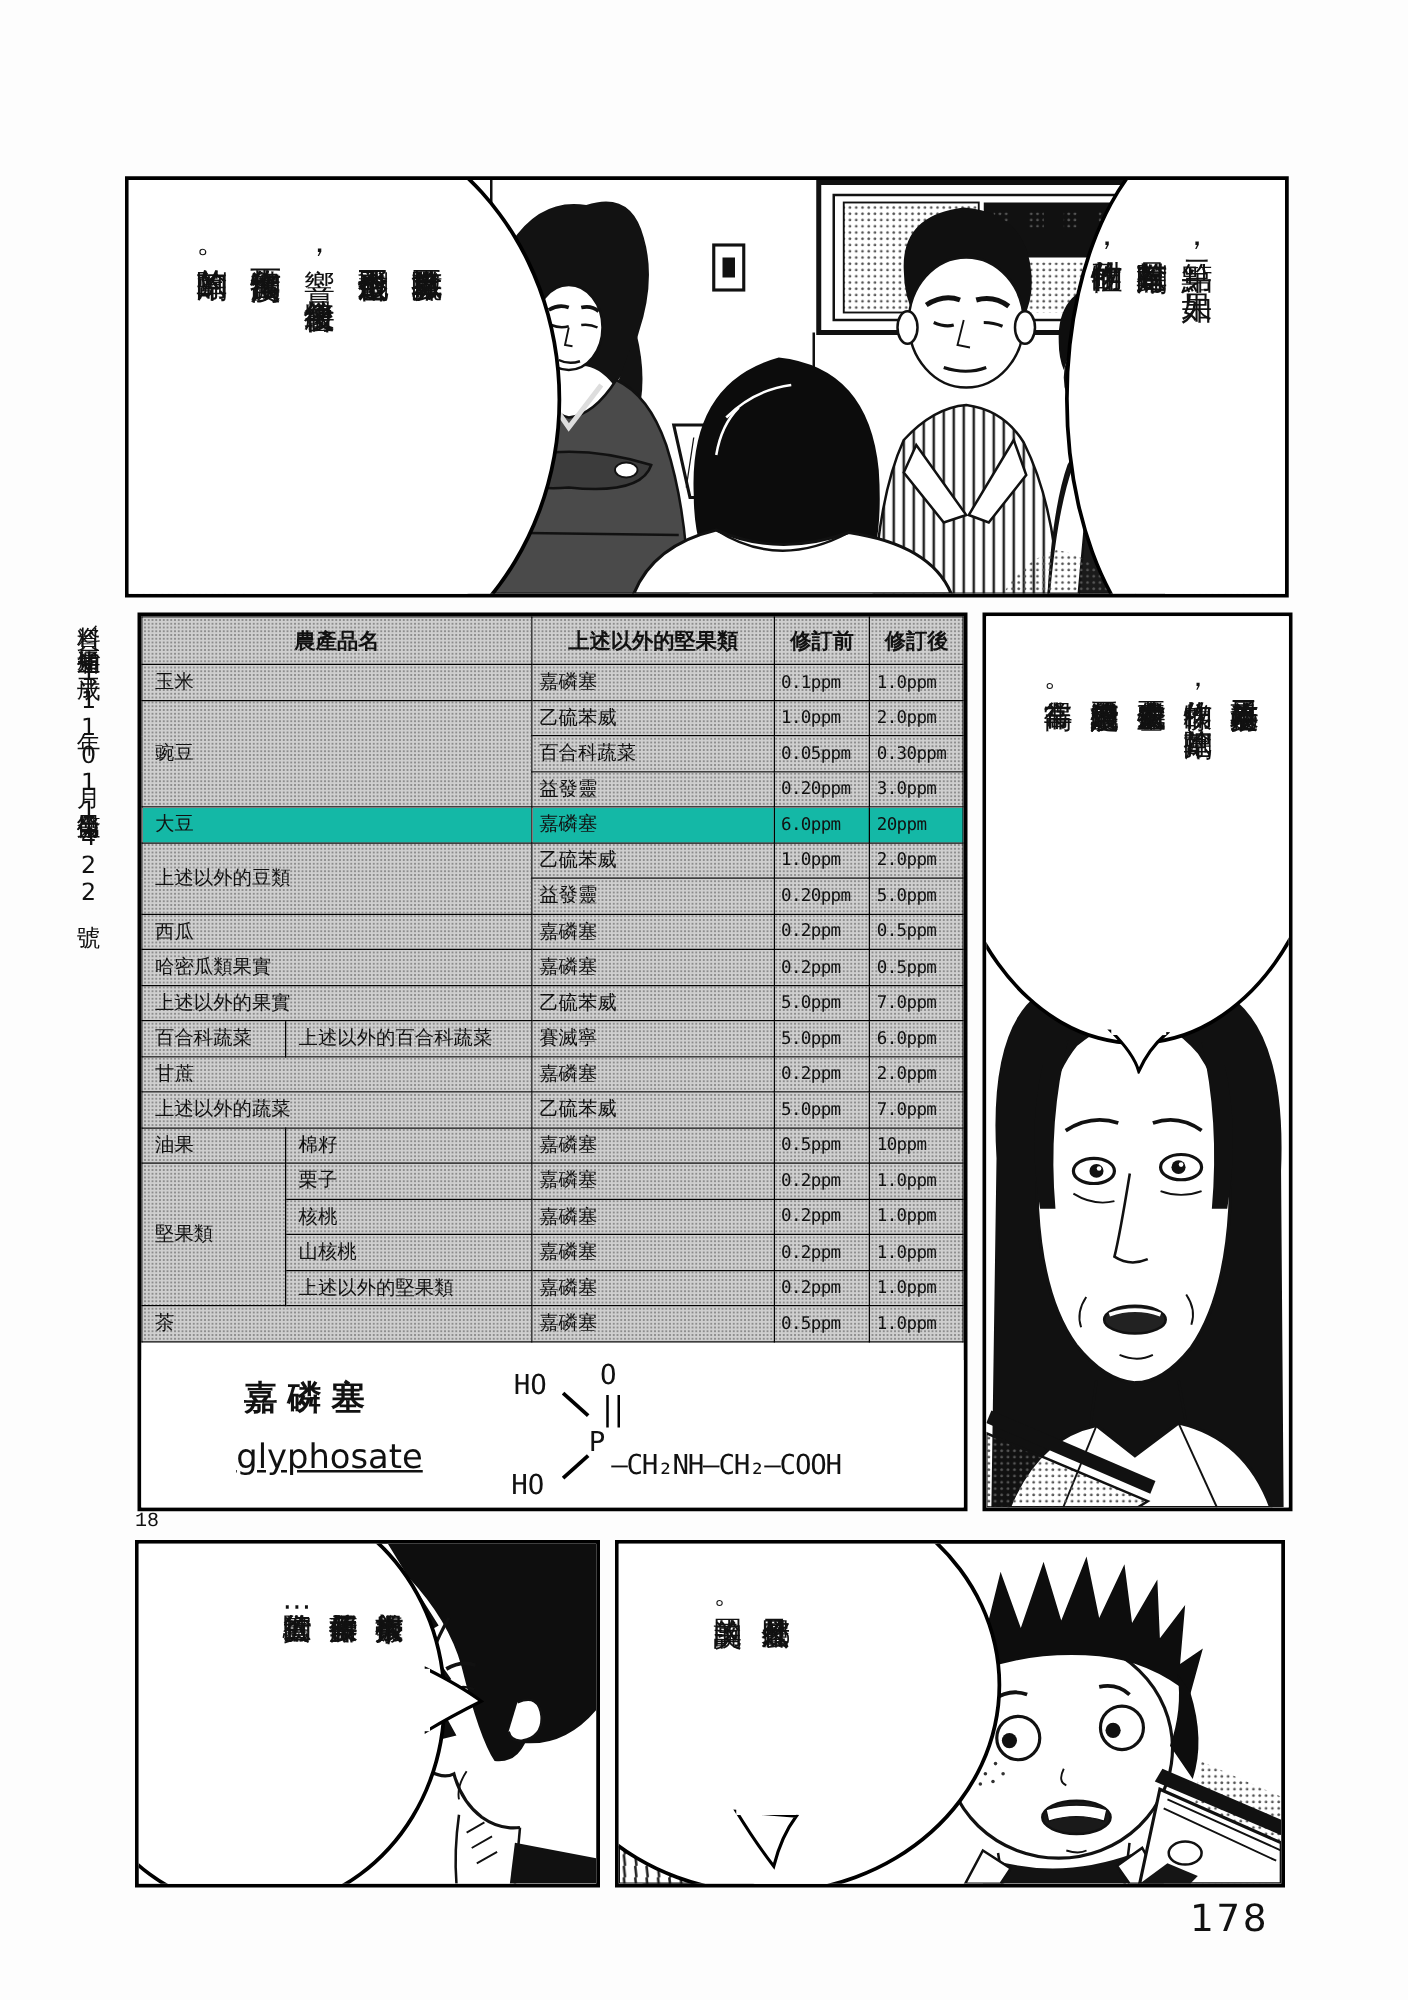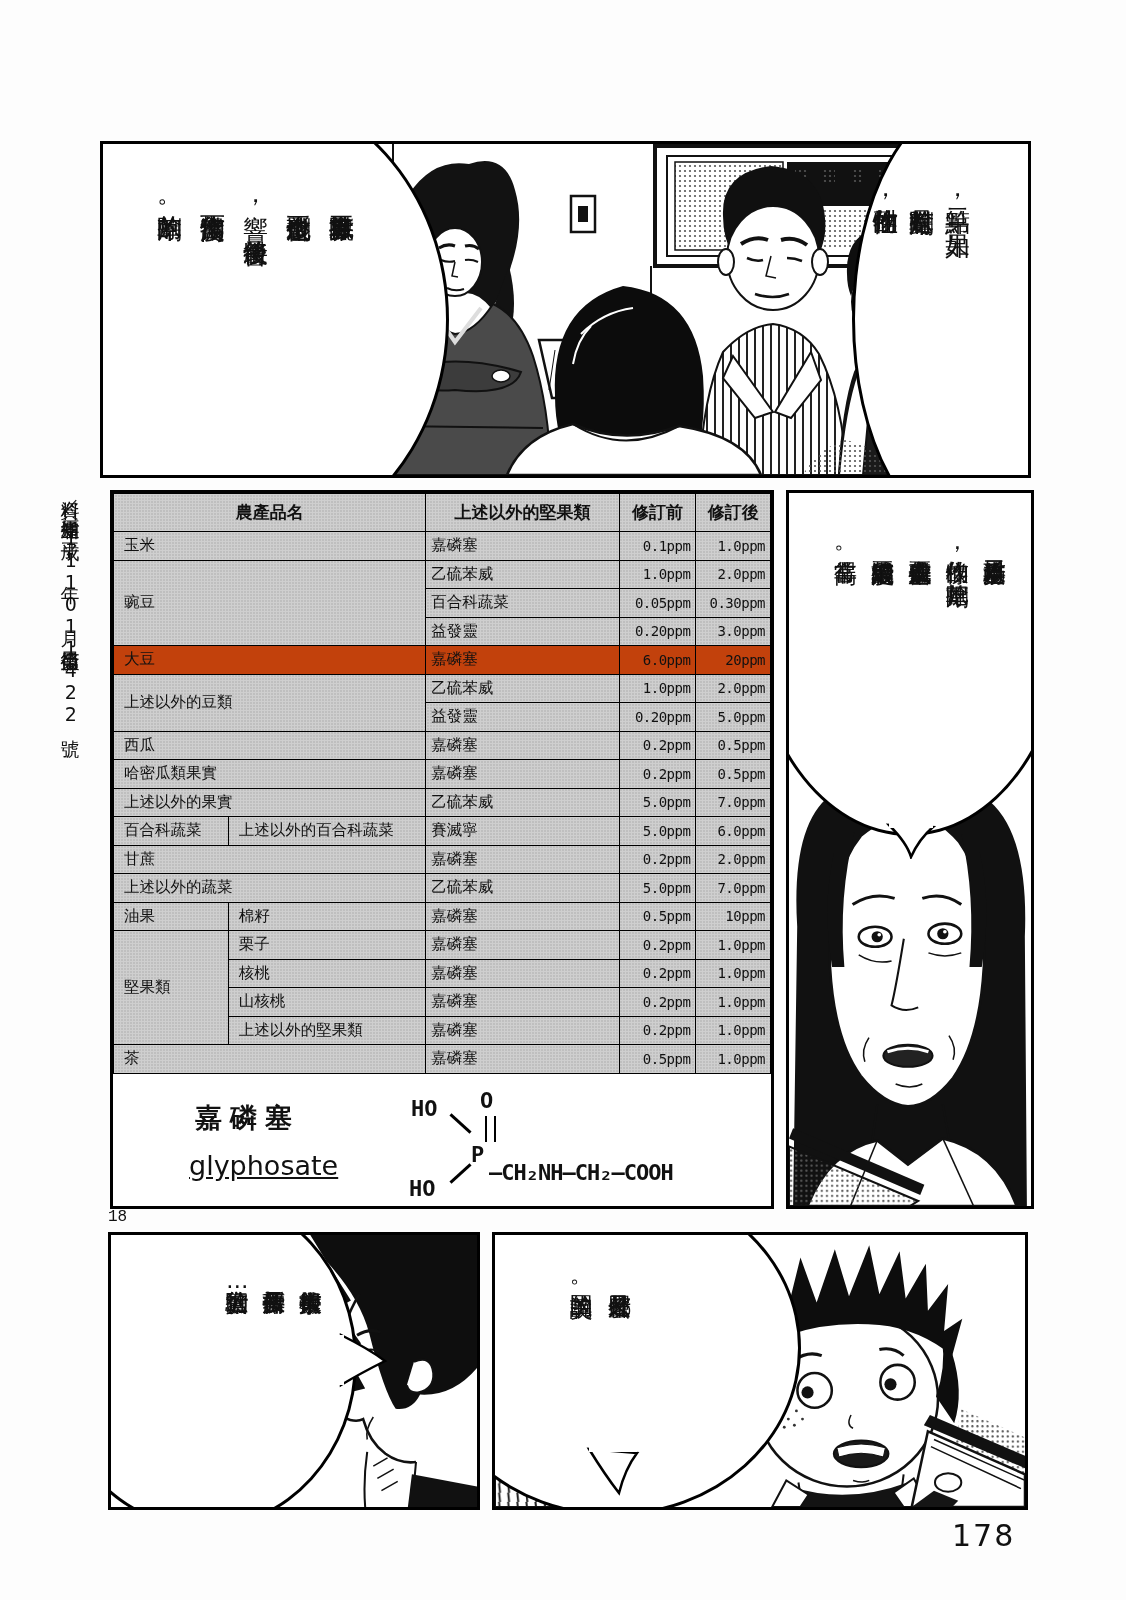--- a/index.html
+++ b/index.html
@@ -27,34 +27,34 @@
   #residue-table{border-collapse:collapse;width:100%;table-layout:fixed;}
   #residue-table th,#residue-table td{border:1.5px solid #000;overflow:hidden;}
   #residue-table th{height:35px;font-size:17px;font-weight:700;text-align:center;
       font-family:Liberation Sans, sans-serif;}
   #residue-table td{height:27.5px;font-size:15.5px;padding:0 5px;
       font-family:"DejaVu Serif","Liberation Serif",serif;}
   .tone, #residue-table th, #residue-table td{
       background-color:#cfcfcf;
       background-image:radial-gradient(circle,#8d8d8d 0.8px,rgba(0,0,0,0) 0.9px);
       background-size:3px 3px;}
-  #residue-table tr.highlight td{background:#c2410c;}
+  #residue-table tr.highlight td{background:#14b8a6;}
   #residue-table td.prod{text-align:left;padding-left:10px;}
   #residue-table td.pest{text-align:left;}
-  #residue-table td.val{text-align:right;font-family:"DejaVu Sans Mono",monospace;
+  #residue-table td.val{text-align:left;font-family:"DejaVu Sans Mono",monospace;
       font-size:14px;letter-spacing:-0.5px;}
 
   
   #formula-box{position:absolute;left:0;right:0;bottom:0;height:118px;background:#fff;z-index:2;}
   #chem-name-zh{position:absolute;left:82px;top:12px;font-size:27px;letter-spacing:8px;
       font-family:"DejaVu Serif","Liberation Serif",serif;font-weight:700;}
   #chem-name-en{position:absolute;left:76px;top:62px;font-size:27px;
       font-family:"DejaVu Sans",sans-serif;text-decoration:underline;}
   #chem-struct{position:absolute;left:290px;top:0;width:360px;height:118px;
-      font-family:"DejaVu Sans Mono",monospace;font-weight:700;font-size:22px;}
+      font-family:"DejaVu Sans Mono",monospace;font-weight:400;font-size:22px;}
   #chem-struct span{position:absolute;}
   .bond{position:absolute;background:#000;}
   #bond-diag-top{left:44px;top:34px;width:27px;height:3px;transform:rotate(42deg);}
   #bond-diag-bottom{left:44px;top:84px;width:27px;height:3px;transform:rotate(-42deg);}
   #bond-double{left:82px;top:28px;width:7px;height:26px;background:none;
       border-left:2.5px solid #000;border-right:2.5px solid #000;}
   #chem-ho-top{left:8px;top:8px;}
   #chem-o{left:77px;top:0px;}
   #chem-p{left:68px;top:54px;}
   #chem-chain{left:86px;top:72px;letter-spacing:-1px;}

